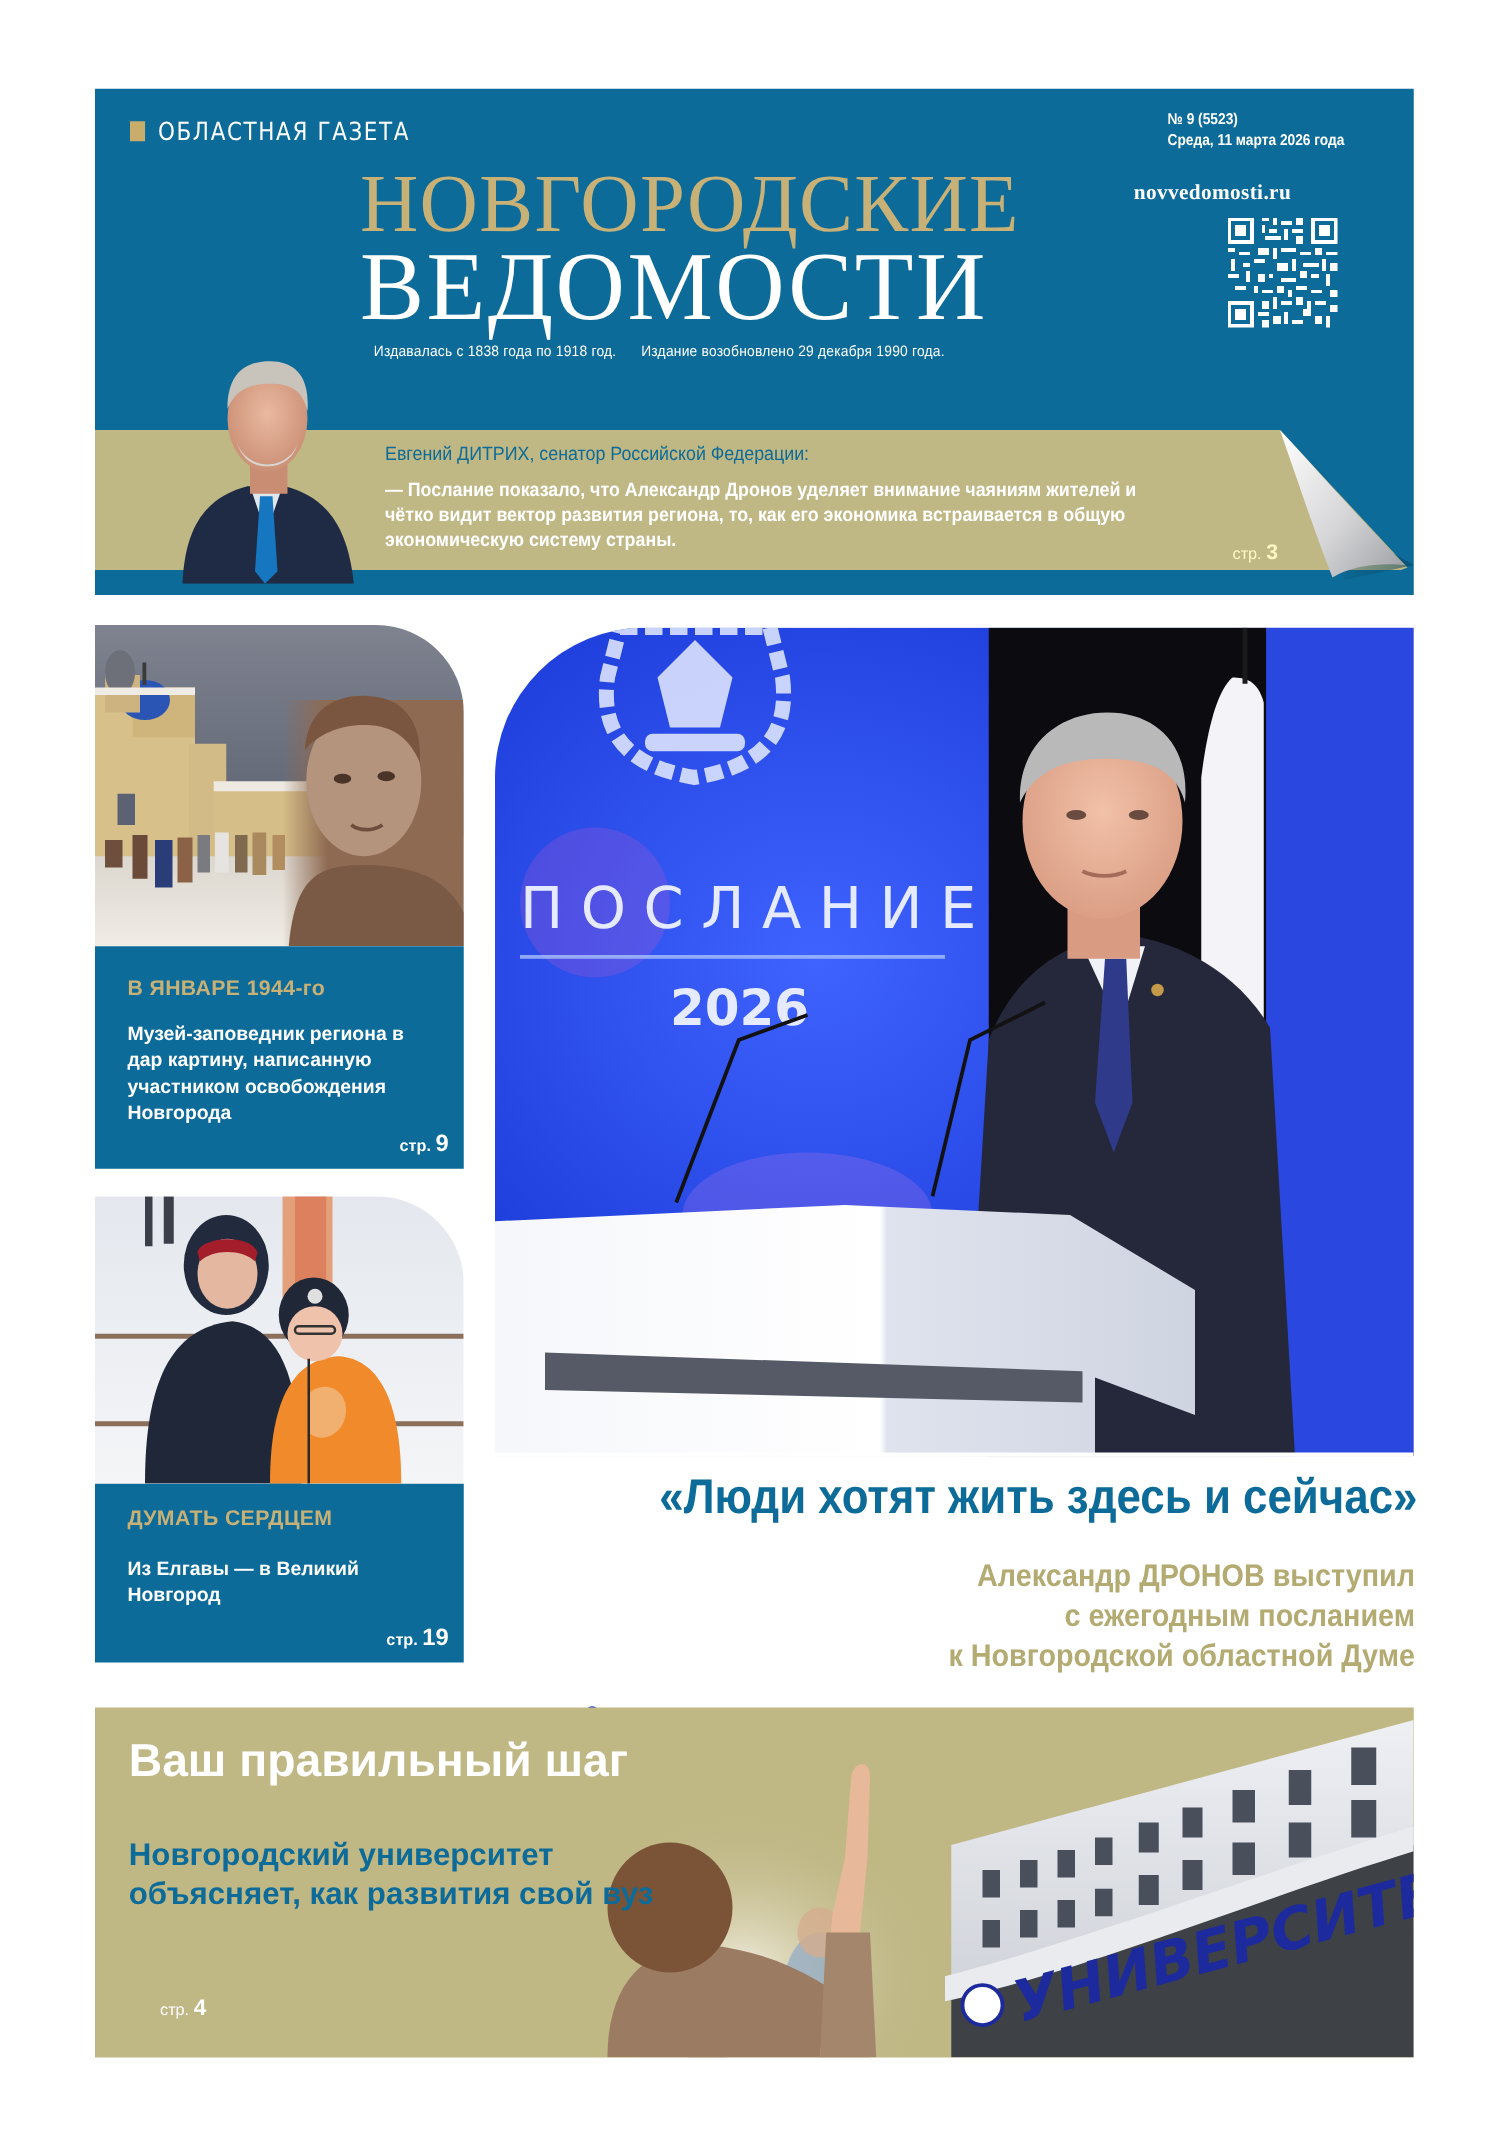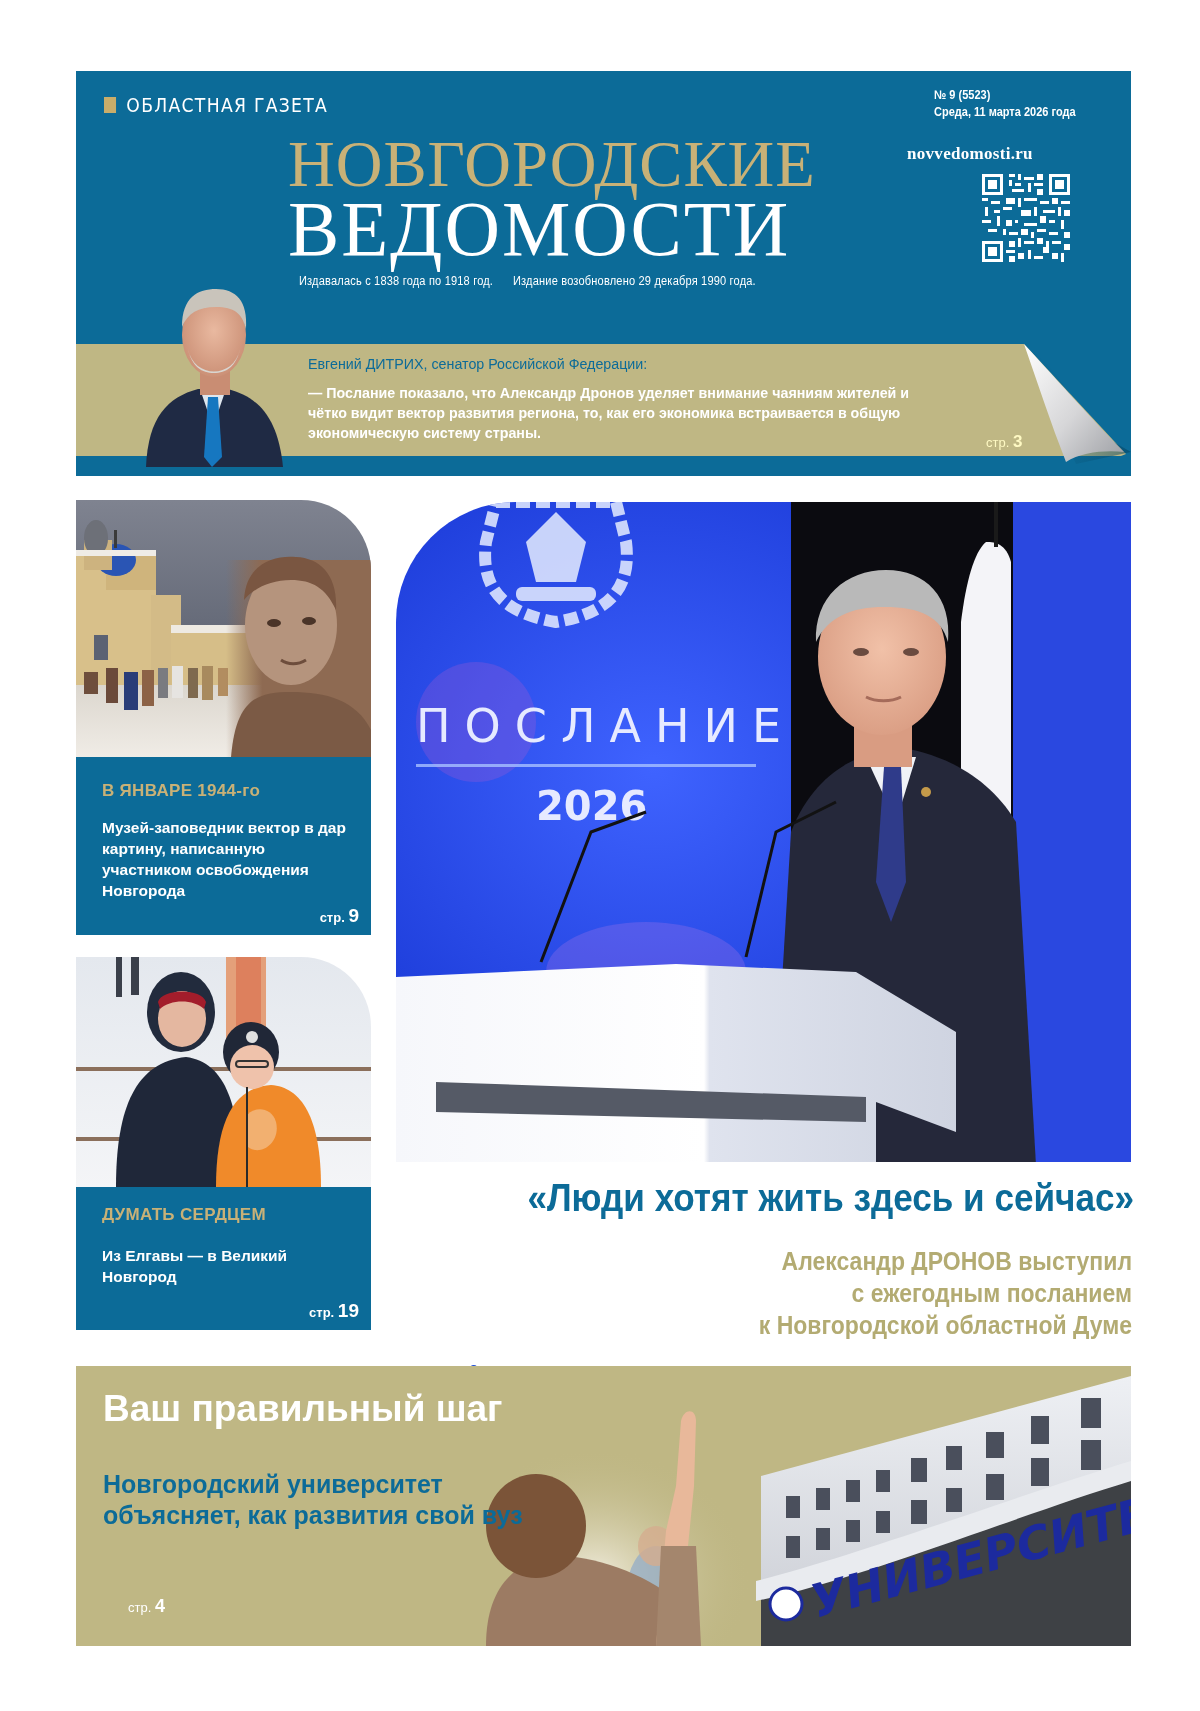--- a/index.html
+++ b/index.html
@@ -192,21 +192,21 @@
     <ellipse cx="215" cy="125" rx="46" ry="60" fill="#b5947d"></ellipse>
     <path d="M168 100 C170 62 200 55 220 57 C245 58 262 76 260 110 C250 88 236 80 215 80 C195 80 178 88 168 100 Z" fill="#7a5641"></path>
     <ellipse cx="198" cy="123" rx="7" ry="4" fill="#4a3428"></ellipse>
     <ellipse cx="233" cy="121" rx="7" ry="4" fill="#4a3428"></ellipse>
     <path d="M205 160 C212 165 222 165 230 160" stroke="#6d4d3c" stroke-width="3" fill="none"></path>
     <path d="M155 257 C160 200 180 192 215 192 C250 192 280 200 295 230 L295 257 Z" fill="#7b5a45"></path>
   </svg>
 </div>
 <div id="card1-box" class="card-box">
   <div class="card-kicker" style="top:24px">В ЯНВАРЕ 1944-го</div>
-  <div class="card-text" style="top:60px">Музей-заповедник вектор в дар картину, написанную участником освобождения Новгорода</div>
+  <div class="card-text" style="top:60px">Музей-заповедник региона в дар картину, написанную участником освобождения Новгорода</div>
   <div class="card-page">
     <span>стр.</span>
     <b>9</b>
   </div>
 </div>
 
 <div id="card2-img" class="card-img">
   <svg width="295" height="230" viewBox="0 0 295 230" preserveAspectRatio="none">
     <defs>
       <linearGradient id="snow2" x1="0" y1="0" x2="0" y2="1">

